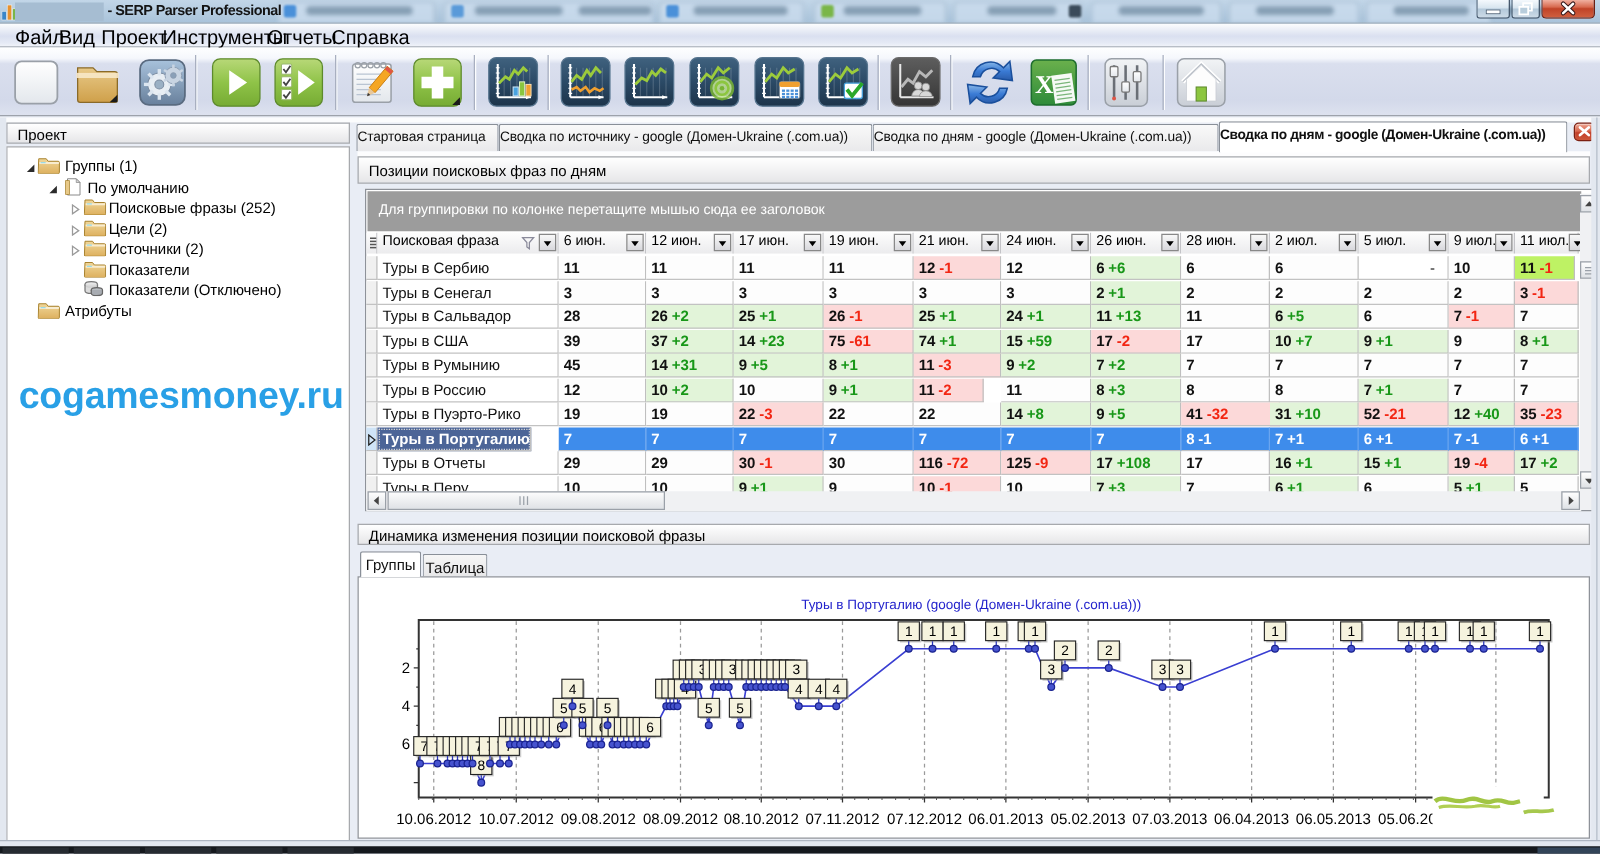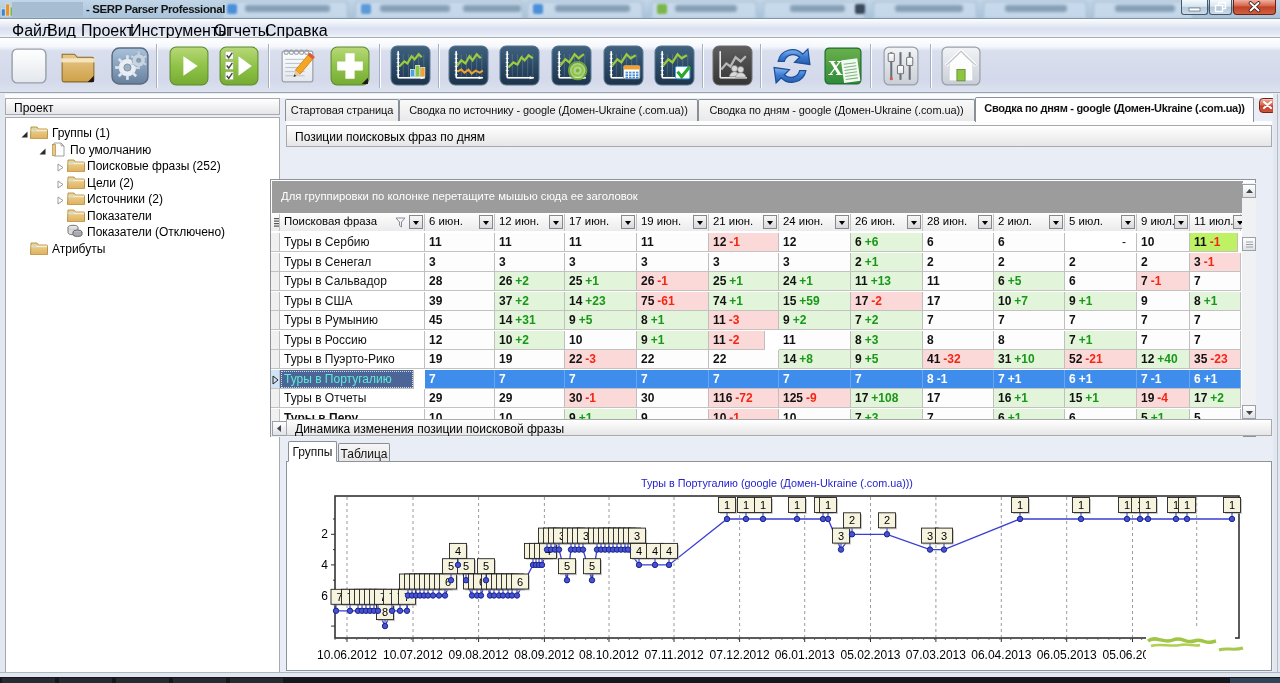--- a/index.html
+++ b/index.html
@@ -22,25 +22,25 @@
 #toolbar{position:absolute;left:0;top:38px;width:1280px;height:55px;background:linear-gradient(#feffff 0%,#f5f7fc 16%,#dadfee 24%,#d3d9ea 78%,#dde2ef 100%);border-bottom:1px solid #9da2ab;}
 .tsep{position:absolute;top:6px;height:44px;width:1px;background:#a8afc0;box-shadow:1px 0 0 #fcfdfe;}
 .tbtn{position:absolute;top:7px;width:42px;height:42px;}
 
 .hdrbox{position:absolute;background:linear-gradient(#ffffff,#e6e6e8);border:1px solid #a7a9ad;color:#000;font-size:12px;padding:2px 0 0 8px;}
 #leftpanel{position:absolute;left:5px;top:98px;width:275px;height:575px;}
 #treebox{position:absolute;left:0px;top:19px;width:275px;height:556px;background:#fff;border:1px solid #a7a9ad;overflow:hidden;}
 .ti{position:absolute;white-space:nowrap;font-size:12px;color:#000;}
 #wmark{position:absolute;left:9px;top:182px;font-size:30px;font-weight:bold;color:#29a0e6;letter-spacing:-0.2px;white-space:nowrap;}
 
-.dtab{position:absolute;top:99px;height:22px;background:linear-gradient(#f9f9f9,#e9e9eb);border:1px solid #898f98;border-bottom:none;border-radius:2px 2px 0 0;font-size:11px;letter-spacing:-0.1px;color:#101010;text-align:center;padding-top:4px;white-space:nowrap;overflow:hidden;}
+.dtab{position:absolute;top:99px;height:22px;background:linear-gradient(#f9f9f9,#e9e9eb);border:1px solid #898f98;border-bottom:none;border-radius:2px 2px 0 0;font-size:11px;letter-spacing:-0.1px;color:#101010;text-align:left;padding-top:4px;white-space:nowrap;overflow:hidden;}
 .dtab.act{top:97px;height:25px;background:#fff;font-weight:bold;letter-spacing:-0.3px;z-index:3;}
 #tabclose{position:absolute;left:1259px;top:98px;width:17px;height:15px;background:linear-gradient(#eda08c 0%,#d96a50 45%,#c2402a 55%,#cd5538 100%);border:1.5px solid #7c2012;border-radius:4px;box-shadow:inset 0 1px 1px rgba(255,255,255,0.5);}
 
-#gridwrap{position:absolute;left:270px;top:151px;width:986px;height:258px;background:#fff;border:1px solid #8e9299;border-top:1px solid #8e9299;margin-top:28px;}
+#gridwrap{position:absolute;left:292px;top:151px;width:986px;height:258px;background:#fff;border:1px solid #8e9299;border-top:1px solid #8e9299;}
 #groupbar{position:absolute;left:1px;top:1px;width:971px;height:32px;background:#9c9c9c;color:#fff;font-size:11.3px;padding:9px 0 0 9px;}
 .hcell{position:absolute;top:0;height:17px;background:linear-gradient(#fdfdfd,#ebebed);border-right:1px solid #c3c3c7;font-size:11.4px;color:#000;padding:1px 0 0 4px;overflow:hidden;}
 .ddbtn{position:absolute;top:1px;width:14px;height:14px;background:linear-gradient(#f8f8f8,#d8d8dc);border:1px solid #888;}
 .ddbtn:after{content:"";position:absolute;left:3px;top:5px;border:3px solid transparent;border-top:4px solid #000;}
 .row{position:absolute;left:0;width:972px;height:20px;}
 .cell{position:absolute;top:0;height:19px;border-right:1px solid #bfbfbf;border-bottom:1px solid #c2c2c2;font-size:12px;font-weight:bold;padding:2px 0 0 4px;white-space:nowrap;overflow:hidden;}
 .up{color:#189718;margin-left:3px;}
 .dn{color:#f22613;margin-left:3px;}
 
 .sbtn{position:absolute;background:linear-gradient(#fefefe,#dfe2e6);border:1px solid #9aa0a8;}
@@ -479,20 +479,21 @@
           <ellipse cx="10.5" cy="8" rx="4.5" ry="2" fill="#b8bcc0" stroke="#666"></ellipse>
           <path d="M6 8 v2.5 a4.5 2 0 0 0 9 0 v-2.5" fill="#a8acb2" stroke="#666"></path>
         </svg></div>
 <div class="ti" style="left:81px;top:107.0px">Показатели (Отключено)</div>
 <div class="abs" style="left:24px;top:122.5px"><svg width="18" height="14" viewBox="0 0 18 14">
           <path d="M1 2 h6 l1.5 2 h8 a1 1 0 0 1 1 1 v8 a1 1 0 0 1 -1 1 h-15 a1 1 0 0 1 -1 -1 z" fill="url(#fold2)" stroke="#a8822e" stroke-width="0.8"></path>
           <rect x="1.5" y="4.6" width="15.6" height="1.6" fill="#f8ecd0"></rect>
           <rect x="2.5" y="4.6" width="4" height="1" fill="#9adbe8"></rect>
         </svg></div>
 <div class="ti" style="left:46px;top:123.5px">Атрибуты</div>
+<div id="wmark">cogamesmoney.ru</div>
 </div>
   </div>
 <div class="abs" style="left:286px;top:121px;width:986px;height:5px;background:#fdfdfe"></div>
 <div class="dtab" style="left:285px;width:114px">Стартовая страница</div>
 <div class="dtab" style="left:399px;width:299px">Сводка по источнику - google (Домен-Ukraine (.com.ua))</div>
 <div class="dtab" style="left:698px;width:277px">Сводка по дням - google (Домен-Ukraine (.com.ua))</div>
 <div class="dtab act" style="left:975px;width:279px">Сводка по дням - google (Домен-Ukraine (.com.ua))</div>
 <div id="tabclose"><svg width="14" height="12" style="margin:0 0 0 1px">
       <path d="M3 3 L10 9 M10 3 L3 9" stroke="#fff" stroke-width="2.2" stroke-linecap="round"></path>
     </svg></div>
@@ -647,21 +648,21 @@
 <div class="cell" style="left:723px;width:71px;background:#e2f4d9">31<span class="up">+10</span></div>
 <div class="cell" style="left:794px;width:72px;background:#fcd9d9">52<span class="dn">-21</span></div>
 <div class="cell" style="left:866px;width:53px;background:#e2f4d9">12<span class="up">+40</span></div>
 <div class="cell" style="left:919px;width:51px;background:#fcd9d9">35<span class="dn">-23</span></div>
 </div>
 <div class="row" style="top:189.5px">
 <div class="cell" style="left:0;width:9px;background:#cfe4f7;padding:0"></div>
 <svg class="abs" style="left:1px;top:5px" width="8" height="10">
         <path d="M1 1 l5 4 l-5 4 z" fill="none" stroke="#222" stroke-width="1"></path>
       </svg>
-<div class="cell" style="left:9px;width:134px;background:#4c6597;color:#5eead4;font-weight:normal;outline:1px dotted #d8d8d8;outline-offset:-2px">Туры в Португалию</div>
+<div class="cell" style="left:9px;width:123px;background:#4c6597;color:#ffffff;font-weight:bold;outline:1px dotted #d8d8d8;outline-offset:-2px">Туры в Португалию</div>
 <div class="cell" style="left:154px;width:70px;background:#3e8ceb;color:#fff;border-right-color:#6aa5ef">7</div>
 <div class="cell" style="left:224px;width:70px;background:#3e8ceb;color:#fff;border-right-color:#6aa5ef">7</div>
 <div class="cell" style="left:294px;width:72px;background:#3e8ceb;color:#fff;border-right-color:#6aa5ef">7</div>
 <div class="cell" style="left:366px;width:72px;background:#3e8ceb;color:#fff;border-right-color:#6aa5ef">7</div>
 <div class="cell" style="left:438px;width:70px;background:#3e8ceb;color:#fff;border-right-color:#6aa5ef">7</div>
 <div class="cell" style="left:508px;width:72px;background:#3e8ceb;color:#fff;border-right-color:#6aa5ef">7</div>
 <div class="cell" style="left:580px;width:72px;background:#3e8ceb;color:#fff;border-right-color:#6aa5ef">7</div>
 <div class="cell" style="left:652px;width:71px;background:#3e8ceb;color:#fff;border-right-color:#6aa5ef">8<span style="margin-left:3px">-1</span></div>
 <div class="cell" style="left:723px;width:71px;background:#3e8ceb;color:#fff;border-right-color:#6aa5ef">7<span style="margin-left:3px">+1</span></div>
 <div class="cell" style="left:794px;width:72px;background:#3e8ceb;color:#fff;border-right-color:#6aa5ef">6<span style="margin-left:3px">+1</span></div>
@@ -679,21 +680,21 @@
 <div class="cell" style="left:508px;width:72px;background:#fcd9d9">125<span class="dn">-9</span></div>
 <div class="cell" style="left:580px;width:72px;background:#e2f4d9">17<span class="up">+108</span></div>
 <div class="cell" style="left:652px;width:71px;background:#fdfdfd">17</div>
 <div class="cell" style="left:723px;width:71px;background:#e2f4d9">16<span class="up">+1</span></div>
 <div class="cell" style="left:794px;width:72px;background:#e2f4d9">15<span class="up">+1</span></div>
 <div class="cell" style="left:866px;width:53px;background:#fcd9d9">19<span class="dn">-4</span></div>
 <div class="cell" style="left:919px;width:51px;background:#e2f4d9">17<span class="up">+2</span></div>
 </div>
 <div class="row" style="top:228.5px">
 <div class="cell" style="left:0;width:9px;background:#f0f0f0;padding:0"></div>
-<div class="cell" style="left:9px;width:145px;font-weight:bold">Туры в Перу</div>
+<div class="cell" style="left:9px;width:145px;font-weight:normal">Туры в Перу</div>
 <div class="cell" style="left:154px;width:70px;background:#fdfdfd">10</div>
 <div class="cell" style="left:224px;width:70px;background:#fdfdfd">10</div>
 <div class="cell" style="left:294px;width:72px;background:#e2f4d9">9<span class="up">+1</span></div>
 <div class="cell" style="left:366px;width:72px;background:#fdfdfd">9</div>
 <div class="cell" style="left:438px;width:70px;background:#fcd9d9">10<span class="dn">-1</span></div>
 <div class="cell" style="left:508px;width:72px;background:#fdfdfd">10</div>
 <div class="cell" style="left:580px;width:72px;background:#e2f4d9">7<span class="up">+3</span></div>
 <div class="cell" style="left:652px;width:71px;background:#fdfdfd">7</div>
 <div class="cell" style="left:723px;width:71px;background:#e2f4d9">6<span class="up">+1</span></div>
 <div class="cell" style="left:794px;width:72px;background:#fdfdfd">6</div>

